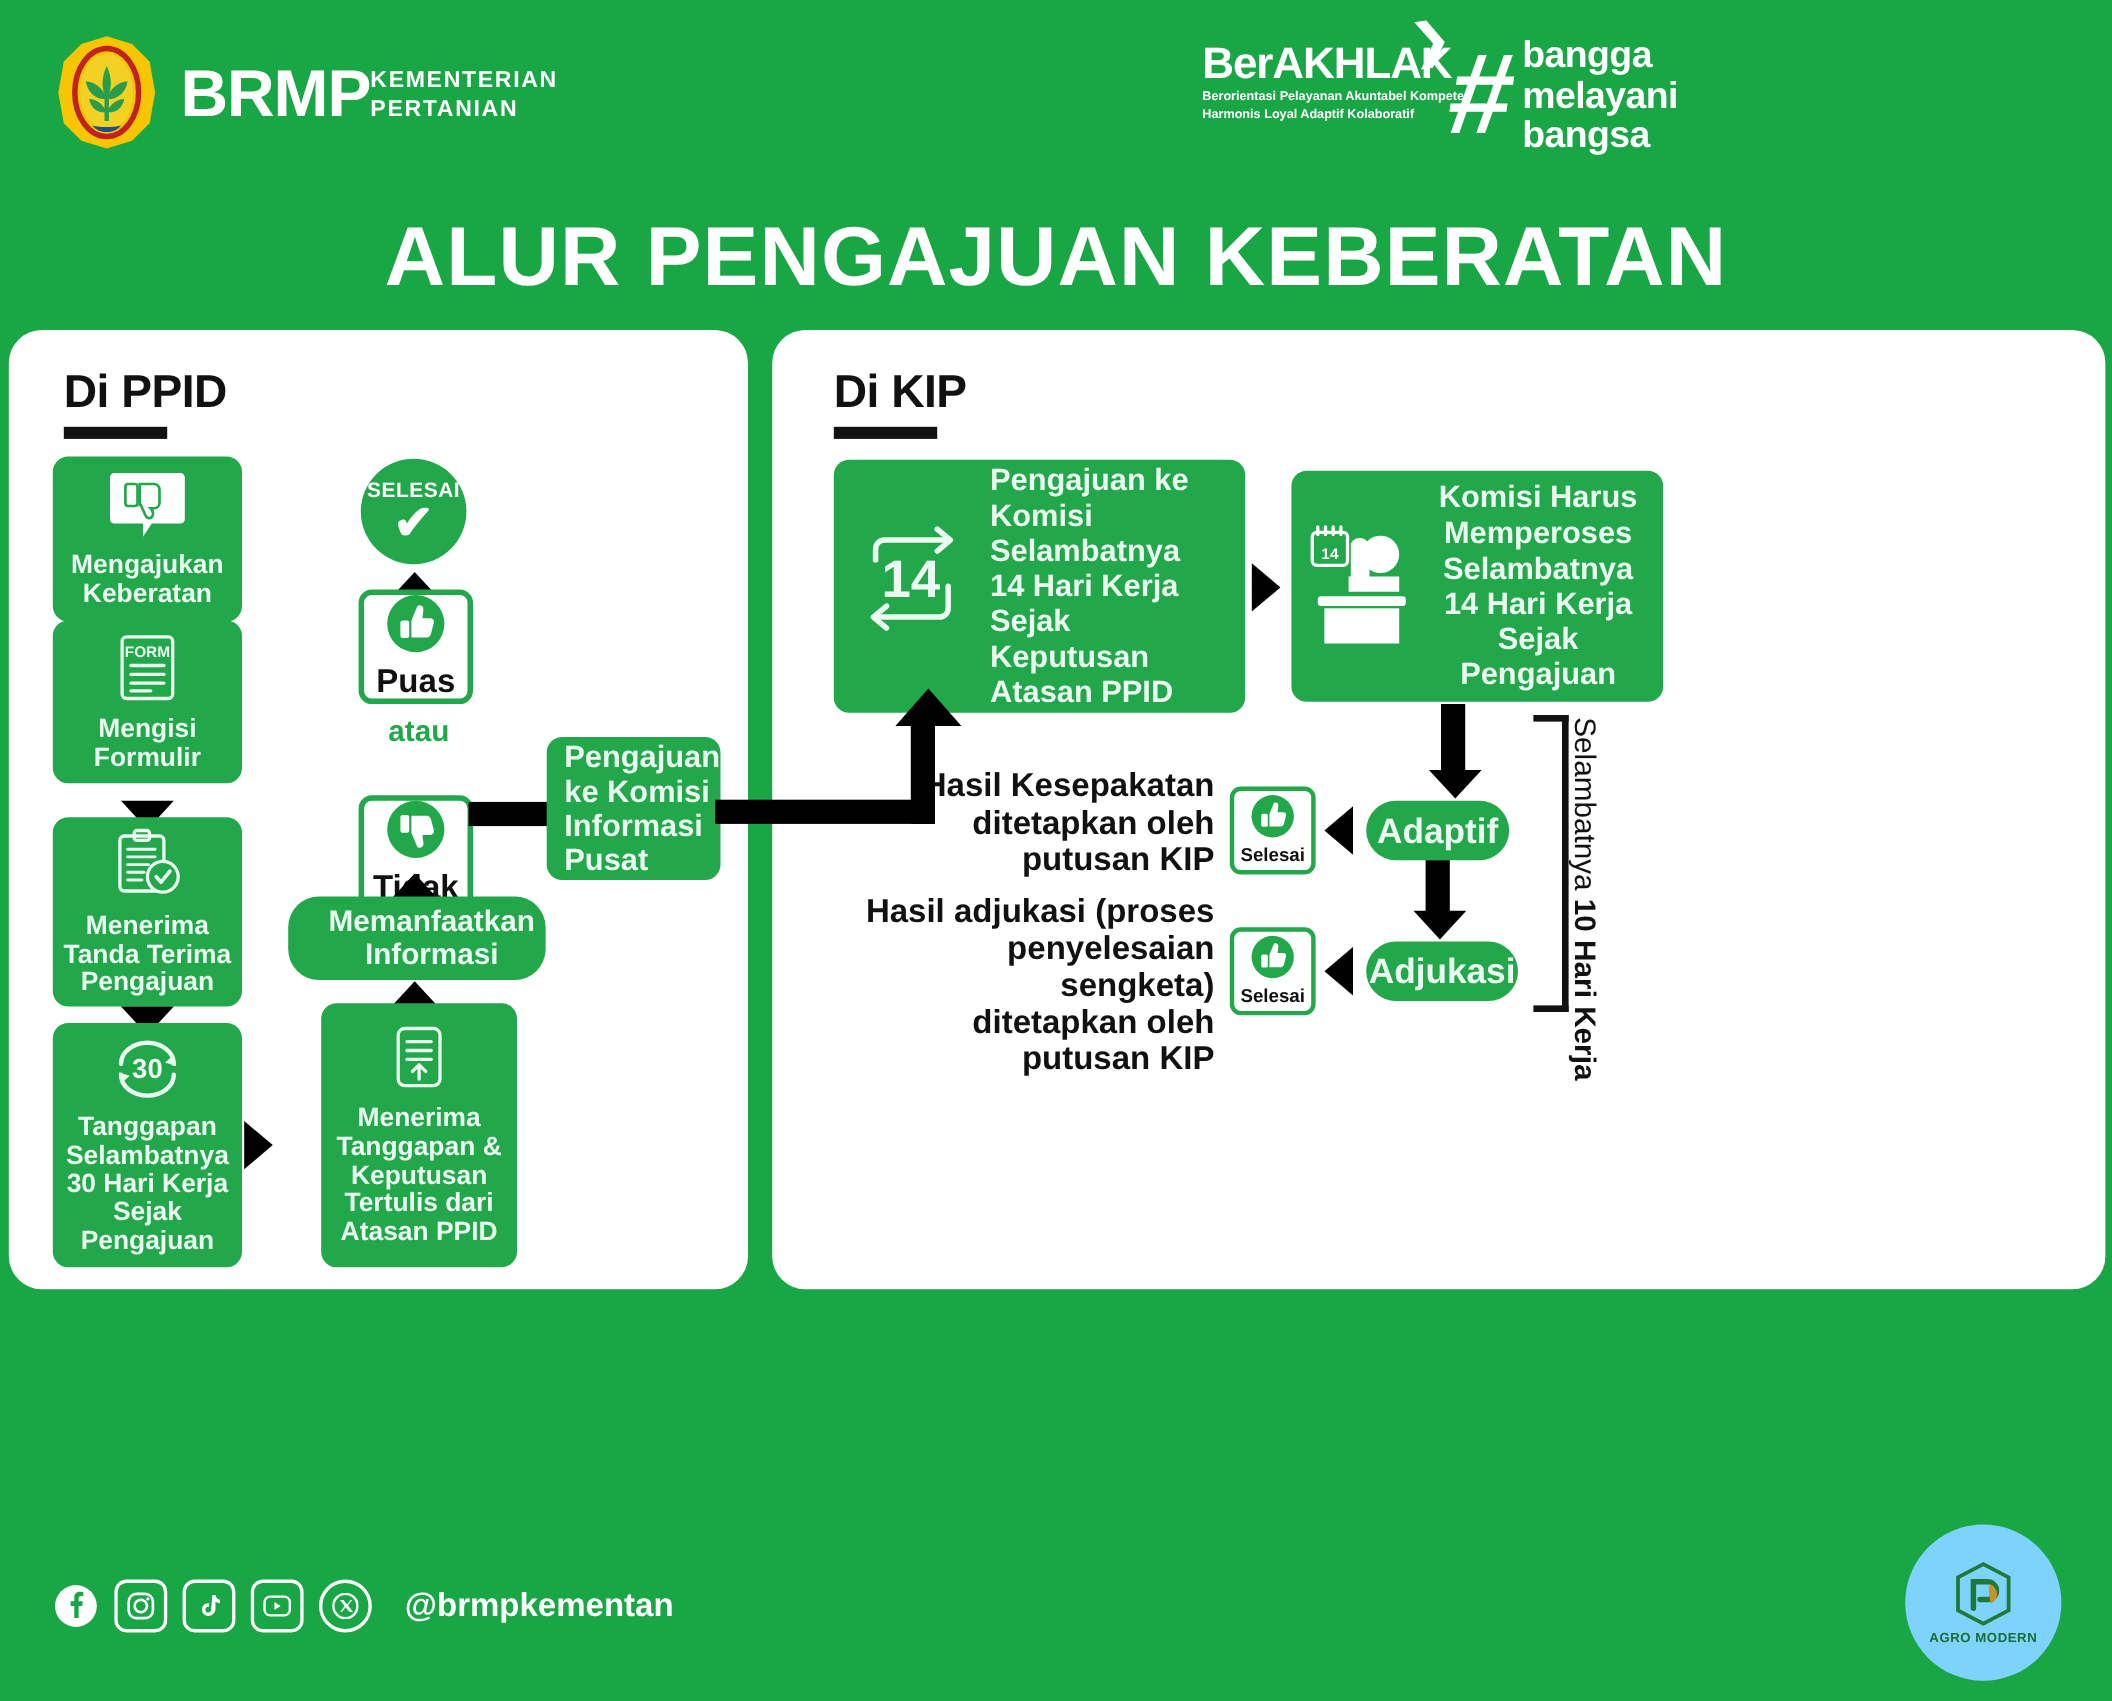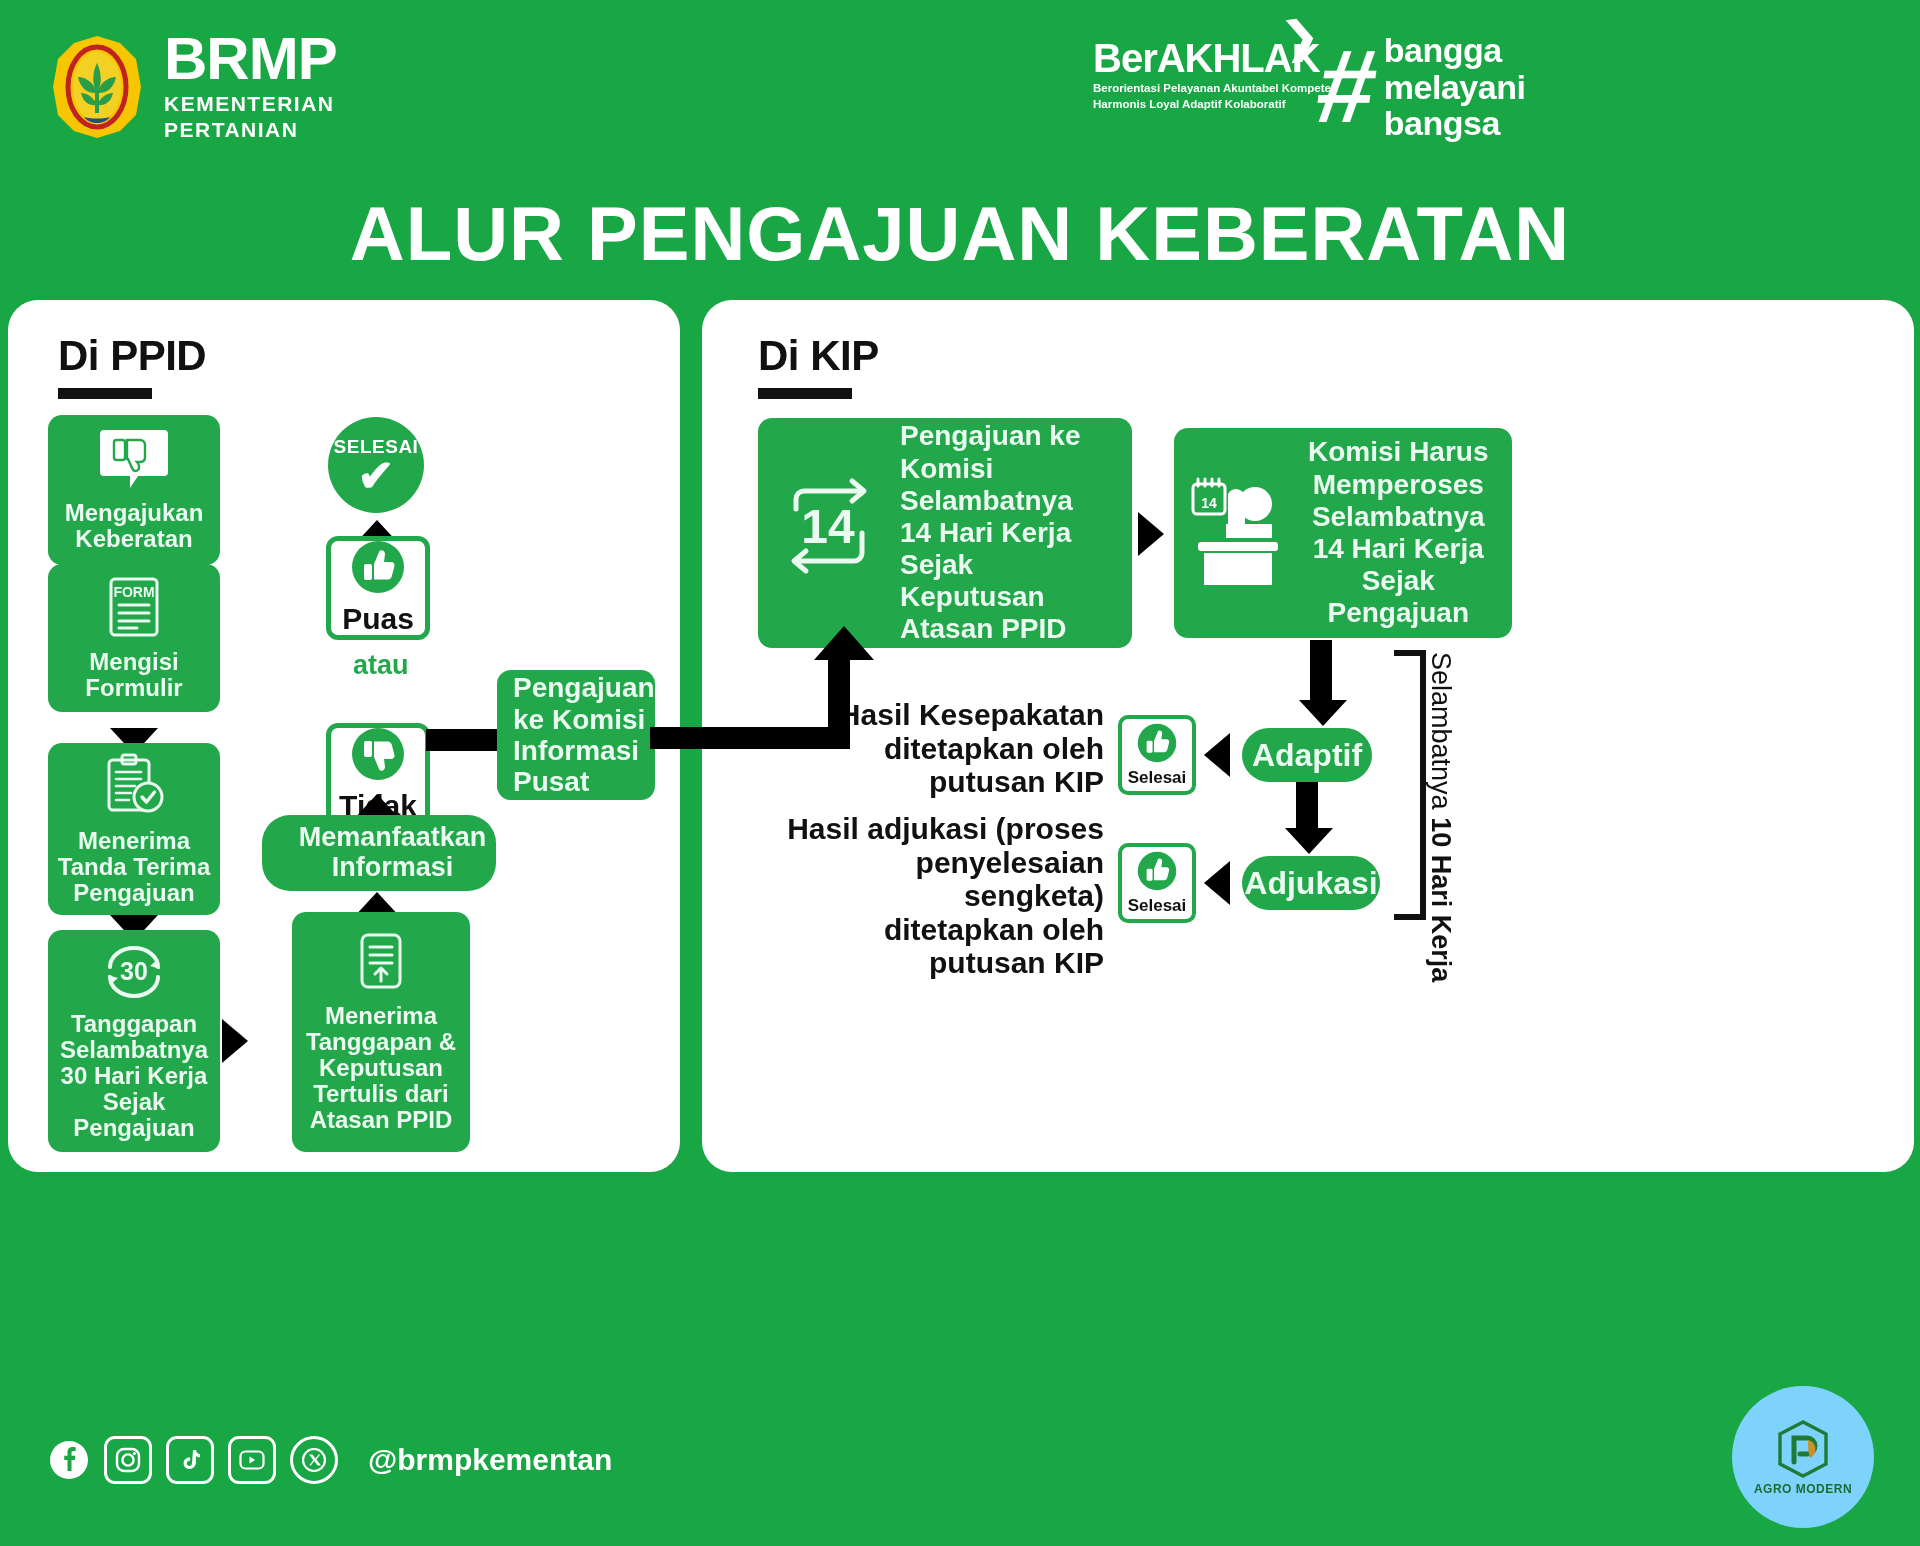--- a/index.html
+++ b/index.html
@@ -8,21 +8,21 @@
     font-family:"Liberation Sans", sans-serif;
     background:#19a645;
     overflow:hidden;
   }
   .page{position:relative;width:1920px;height:1546px;background:#19a645;}
 
   
   .header{position:absolute;top:0;left:0;width:1920px;height:185px;}
   .brmp-logo{position:absolute;left:48px;top:30px;display:flex;align-items:center;gap:18px;}
   .seal{width:98px;height:108px;position:relative;}
-  .brmp-text{display:flex;flex-direction:column;justify-content:center;}
+  .brmp-text{display:flex;justify-content:center;}
   .brmp-title{font-size:60px;font-weight:bold;color:#ffffff;line-height:0.95;letter-spacing:-1px;}
   .brmp-sub{font-size:21px;font-weight:bold;color:#ffffff;line-height:1.25;letter-spacing:1.5px;margin-top:4px;}
 
   .berakhlak{position:absolute;left:1093px;top:38px;width:210px;}
   .berakhlak-title{font-size:40px;font-weight:bold;color:#ffffff;letter-spacing:-1px;line-height:1;position:relative;white-space:nowrap;}
   .berakhlak-chev{position:absolute;right:-14px;top:-22px;font-size:42px;font-weight:bold;color:#ffffff;transform:rotate(-8deg);}
   .berakhlak-sub{font-size:11.5px;font-weight:bold;color:#ffffff;line-height:1.35;margin-top:3px;white-space:nowrap;}
 
   .bangga{position:absolute;left:1318px;top:32px;display:flex;align-items:center;gap:14px;}
   .hashsym{font-size:104px;font-weight:900;color:#fff;line-height:0.8;transform:skewX(-8deg);letter-spacing:-6px;}

